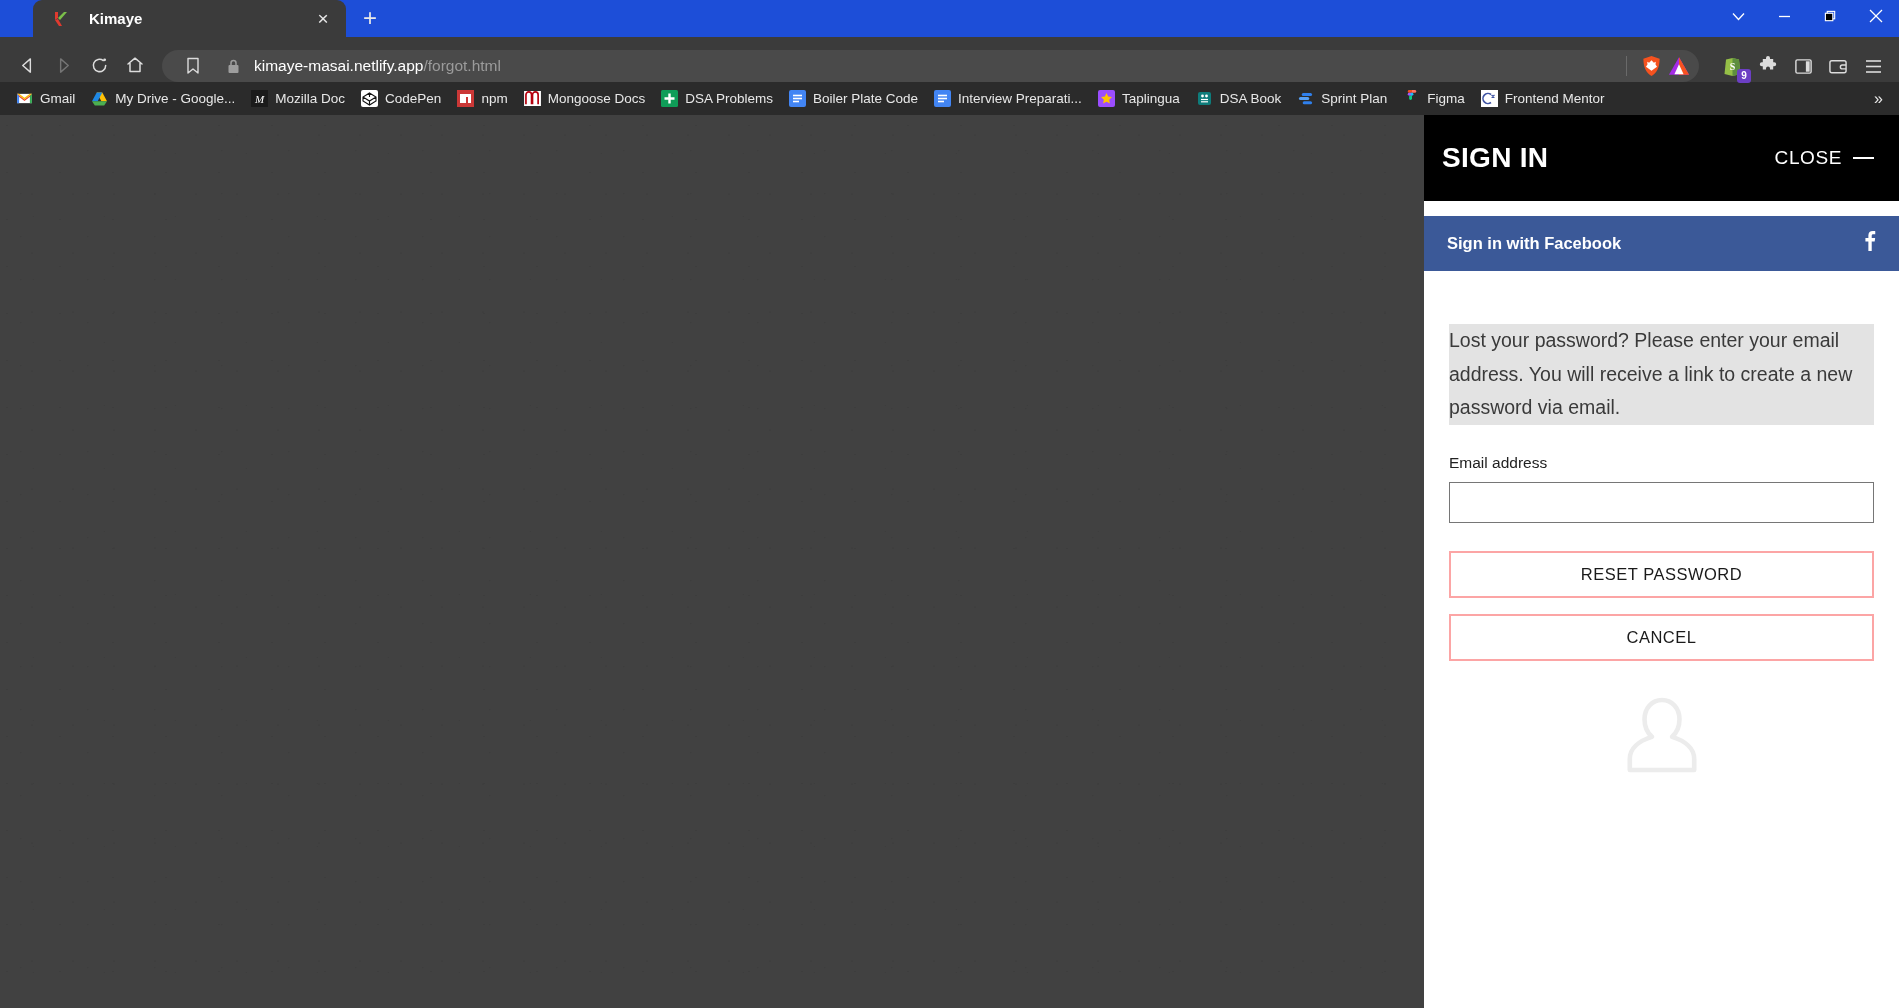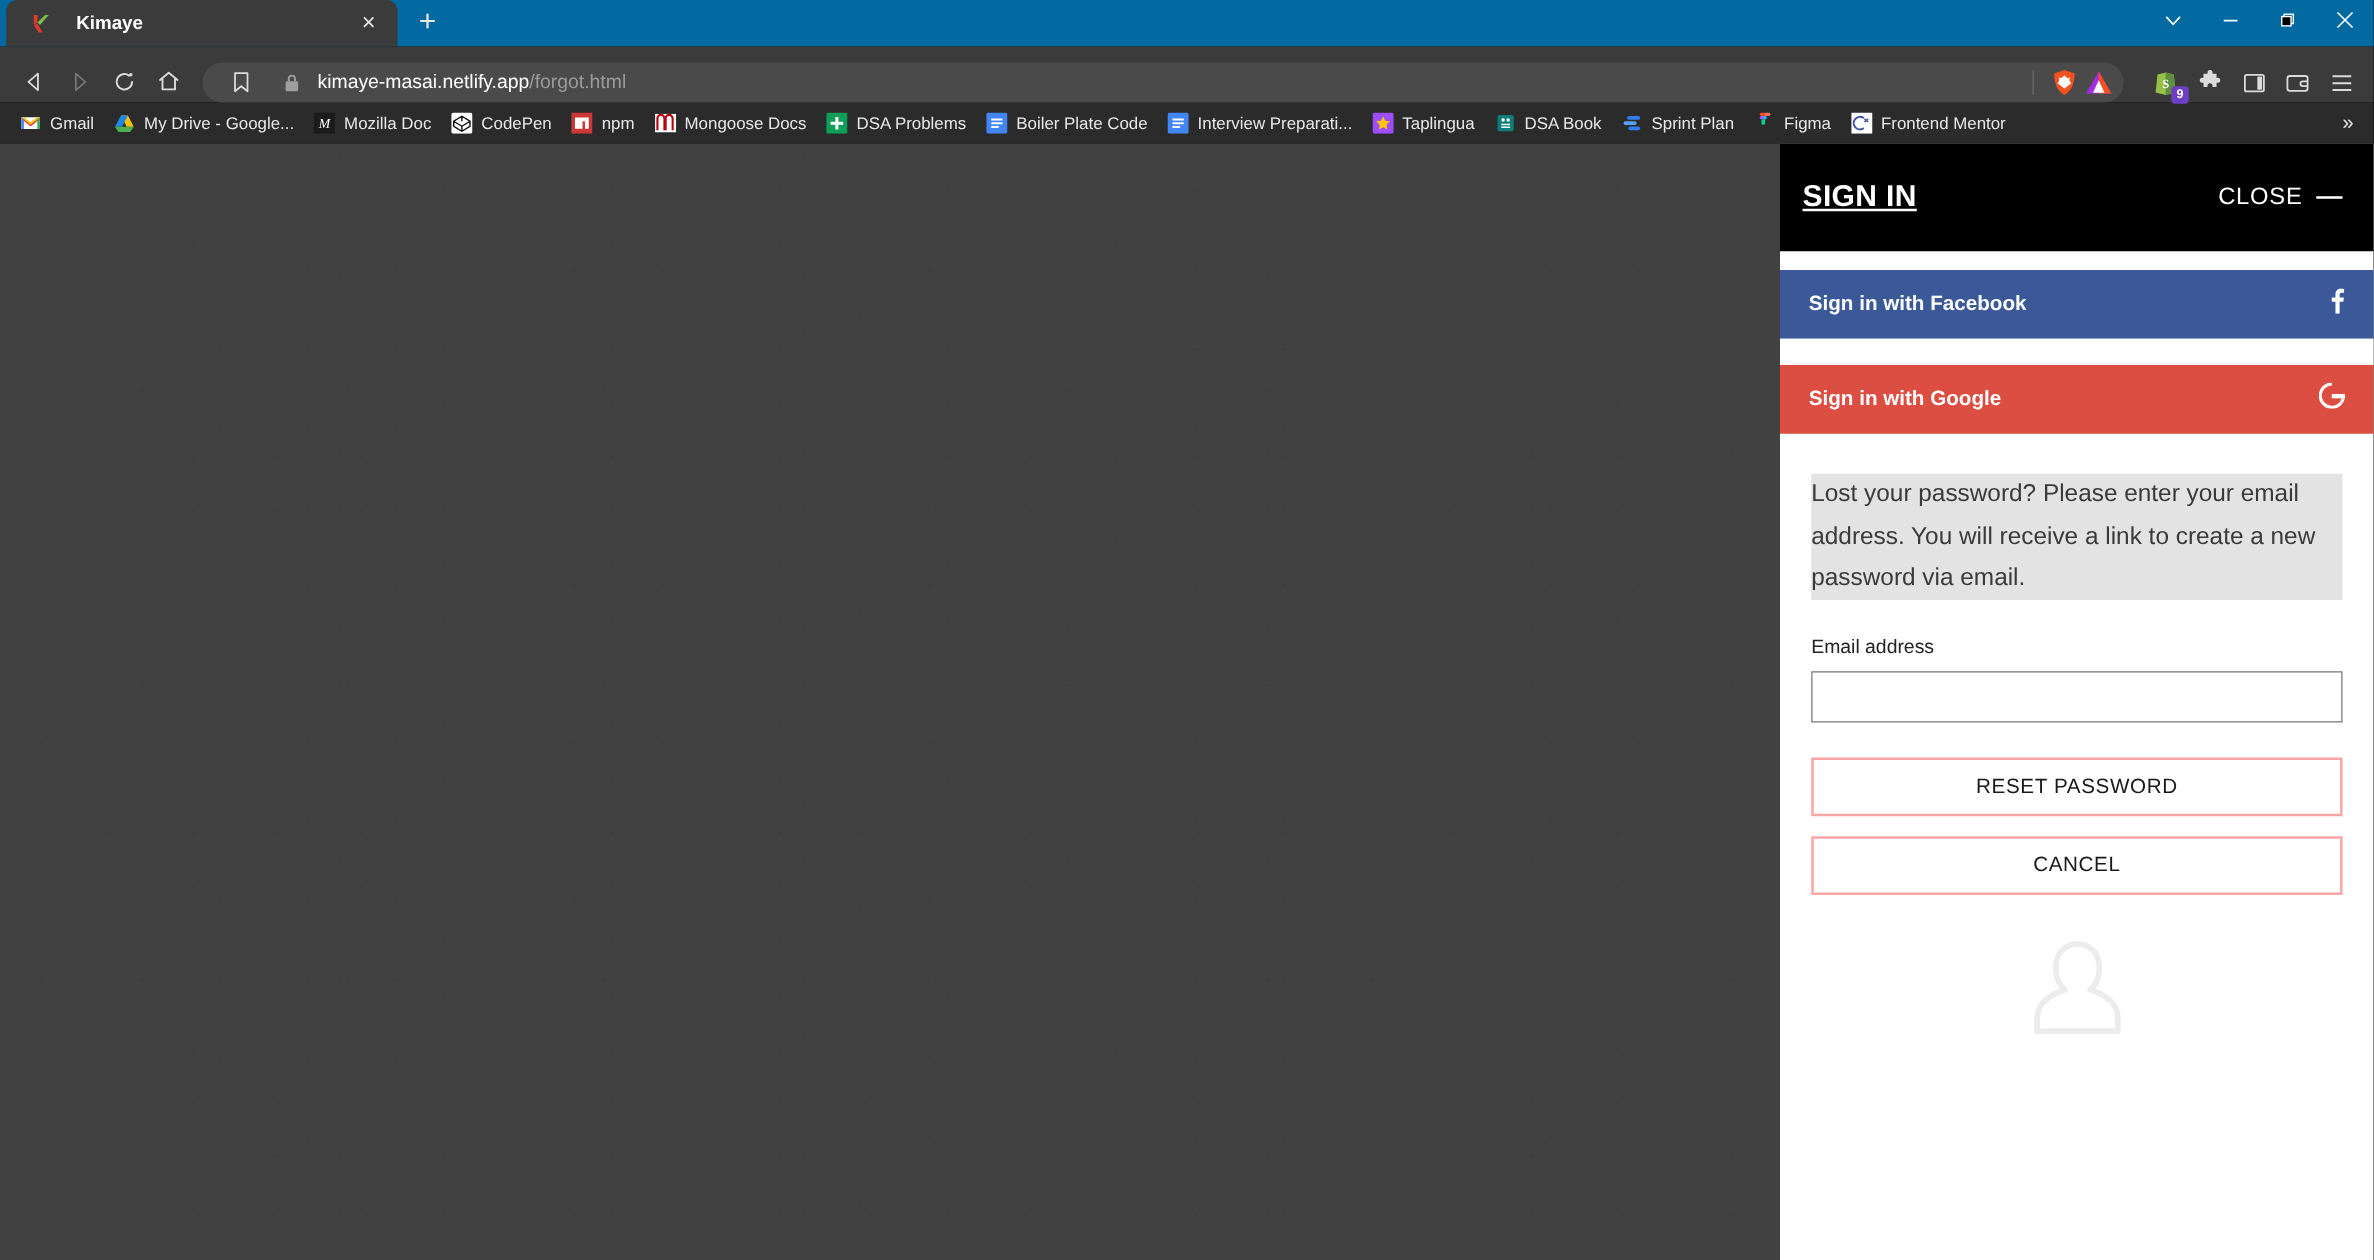--- a/index.html
+++ b/index.html
@@ -7,22 +7,22 @@
     width: 1899px; height: 1008px;
     overflow: hidden;
     background: #000;
     font-family: "Liberation Sans", sans-serif;
   }
 
   
   .browser { width: 1899px; height: 1008px; display: flex; flex-direction: column; background:#000; }
 
   .titlebar {
-    height: 37px; background: #0369a1;
-    display: flex; align-items: flex-end; position: relative; flex: 0 0 37px;
+    height: 37px; background: #1d4ed8;
+    display: flex; align-items: flex-end; position: relative; flex: 0 0 37px; padding-left: 28px;
   }
   .tab {
     height: 37px; width: 313px;
     background: #3b3b3b; border-radius: 9px 9px 0 0;
     display: flex; align-items: center; padding: 0 10px 0 18px;
     margin-left: 5px; position: relative;
   }
   .tab-favicon { width: 20px; height: 20px; position: relative; flex: 0 0 20px; }
   .tab-title {
     flex: 1; color: #fff; font-size: 15px; font-weight: bold;
@@ -97,21 +97,21 @@
 
   
   .panel {
     position: absolute; right: 0; top: 0; bottom: 0; width: 475px;
     background: #fff; display: flex; flex-direction: column; z-index: 5;
   }
   .panel-header {
     background: #000; height: 86px; display: flex; align-items: center;
     justify-content: space-between; padding: 0 25px 0 18px; flex: 0 0 86px;
   }
-  .panel-title { color: #fff; font-size: 24px; font-weight: bold; letter-spacing: 0.3px; text-decoration: underline; }
+  .panel-title { color: #fff; font-size: 28px; font-weight: bold; letter-spacing: 0.3px; }
   .panel-close { color: #fff; font-size: 19px; letter-spacing: 0.6px; display: flex; align-items: center; gap: 11px; }
   .close-dash { display: inline-block; width: 21px; height: 2px; background: #fff; }
 
   .social-wrap { padding: 15px 0 0 0; }
   .social-btn {
     height: 55px; display: flex; align-items: center; justify-content: space-between;
     padding: 0 23px; color: #fff; font-size: 16.5px; font-weight: bold;
   }
   .social-icon { font-size: 22px; font-weight: bold; }
   .social-gap { height: 21px; background: #fff; }
@@ -449,29 +449,20 @@
       <div class="social-wrap">
         <div class="social-btn" style="background:#3b5998;">
           <span>Sign in with Facebook</span>
           <span class="social-icon">
             <svg width="12" height="21" viewBox="0 0 12 22">
                 <path d="M7.8 22 V12 h3.1 l0.5-3.6 H7.8 V6.2 c0-1 0.3-1.7 1.8-1.7 h1.9 V1.2 C11.2 1.1 10.1 1 8.8 1 C6.1 1 4.3 2.6 4.3 5.6 v2.8 H1.2 V12 h3.1 v10 Z" fill="#fff"></path>
               </svg>
           </span>
         </div>
         <div class="social-gap"></div>
-        <div class="social-btn" style="background:#dc4e41;">
-          <span>Sign in with Google</span>
-          <span class="social-icon">
-            <svg width="21" height="21" viewBox="0 0 22 22">
-                <path d="M11 2.5 a8.5 8.5 0 1 0 8.2 10.6 H11 V9.8 h11 v1.2 A11 11 0 1 1 11 0 Z" fill="#fff"></path>
-                <rect x="11" y="9.8" width="10.6" height="3.3" fill="#fff"></rect>
-              </svg>
-          </span>
-        </div>
       </div>
 
       <div class="panel-body">
         <div class="lost-text">Lost your password? Please enter your email address. You will receive a link to create a new password via email.</div>
 
         <div class="field-label">Email address</div>
         <input class="email-input" type="email" placeholder="" style="">
 
         <button class="act-btn btn-reset">RESET PASSWORD</button>
         <button class="act-btn btn-cancel">CANCEL</button>

